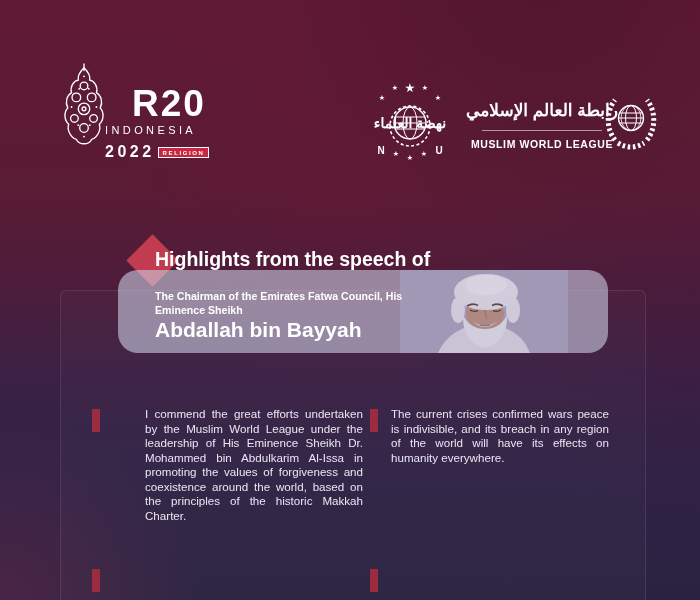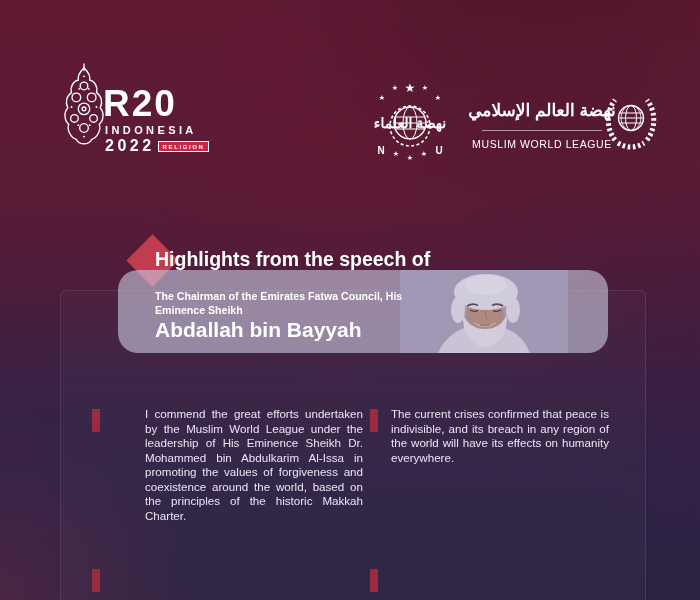--- a/index.html
+++ b/index.html
@@ -19,37 +19,37 @@
   .panel-outline{
     left:60px;top:290px;width:584px;height:320px;
     border:1px solid rgba(255,255,255,0.09);
     background:rgba(255,255,255,0.02);
     border-radius:6px;z-index:1;
   }
 
   
   .r20{left:55px;top:55px;width:180px;height:110px;color:#fff;z-index:4;}
   .r20 .ornament{position:absolute;left:7px;top:5px;}
-  .r20-title{position:absolute;left:48px;top:30px;font-size:37px;font-weight:bold;letter-spacing:2px;line-height:1;}
-  .r20-country{position:absolute;left:50px;top:69px;font-size:11px;font-weight:bold;letter-spacing:3.4px;}
-  .r20-year-row{position:absolute;left:50px;top:82px;display:flex;align-items:center;}
+  .r20-title{position:absolute;left:48px;top:30px;font-size:37px;font-weight:bold;letter-spacing:2px;line-height:1;padding-left:29px;}
+  .r20-country{position:absolute;left:50px;top:69px;font-size:11px;font-weight:normal;letter-spacing:3.4px;}
+  .r20-year-row{position:absolute;left:50px;top:88px;display:flex;align-items:center;}
   .r20-year{font-size:16px;font-weight:bold;letter-spacing:3.5px;}
   .religion-badge{
     margin-left:3px;background:#c62844;border:1px solid #fff;color:#fff;
     font-size:6px;font-weight:bold;letter-spacing:1.6px;padding:2px 4px 1px 4px;line-height:1;
   }
 
   
   .nu{left:360px;top:78px;width:100px;height:86px;z-index:4;}
 
   
   .mwl-arabic{left:462px;top:94px;width:160px;height:34px;color:#fff;
     font-size:17px;font-weight:bold;text-align:center;line-height:34px;z-index:4;}
   .mwl-rule{left:482px;top:130px;width:120px;height:1px;background:rgba(255,255,255,0.55);z-index:4;}
-  .mwl-name{left:458px;top:138px;width:168px;color:#fff;font-size:10.5px;font-weight:normal;
+  .mwl-name{left:458px;top:138px;width:168px;color:#fff;font-size:10.5px;font-weight:bold;
     letter-spacing:0.6px;text-align:center;z-index:4;}
   .mwl-wreath{left:603px;top:88px;z-index:4;}
 
   
   .diamond{
     left:134px;top:242px;width:37px;height:37px;background:#c03c4e;
     transform:rotate(45deg);z-index:2;
   }
   .speech-heading{
     left:155px;top:248px;width:420px;color:#fff;font-size:19.5px;font-weight:bold;z-index:5;
@@ -139,21 +139,21 @@
         <ellipse cx="50" cy="45" rx="7" ry="16" stroke-width="1"></ellipse>
         <path d="M35 39 H65 M34 45 H66 M35 51 H65" stroke-width="1"></path>
         <circle cx="50" cy="48" r="20" stroke-width="1.6" stroke-dasharray="3 2.4"></circle>
       </g>
       <text x="50" y="50" font-size="14" font-weight="bold" fill="#fff" text-anchor="middle">نهضة العلماء</text>
       <text x="21" y="76" font-size="10" font-weight="bold" fill="#fff" text-anchor="middle">N</text>
       <text x="79" y="76" font-size="10" font-weight="bold" fill="#fff" text-anchor="middle">U</text>
     </svg>
   </div>
 
-  <div class="abs mwl-arabic">نهضة العالم الإسلامي</div>
+  <div class="abs mwl-arabic">رابطة العالم الإسلامي</div>
   <div class="abs mwl-rule"></div>
   <div class="abs mwl-name">MUSLIM WORLD LEAGUE</div>
   <svg class="abs mwl-wreath" width="56" height="66" viewBox="0 0 56 66">
     <g fill="none" stroke="#fff">
       <circle cx="28" cy="30" r="12.5" stroke-width="1.4"></circle>
       <ellipse cx="28" cy="30" rx="5.5" ry="12.5" stroke-width="1"></ellipse>
       <ellipse cx="28" cy="30" rx="10" ry="12.5" stroke-width="0.8"></ellipse>
       <path d="M16.5 25 H39.5 M15.5 30 H40.5 M16.5 35 H39.5" stroke-width="1"></path>
       <path d="M12 52 C3 41 3 23 12 12" stroke-width="5" stroke-dasharray="2.6 2.6"></path>
       <path d="M44 52 C53 41 53 23 44 12" stroke-width="5" stroke-dasharray="2.6 2.6"></path>
@@ -186,19 +186,19 @@
       </svg>
     </div>
     <div class="speaker-title">The Chairman of the Emirates Fatwa Council, His Eminence Sheikh</div>
     <div class="speaker-name">Abdallah bin Bayyah</div>
   </div>
 
   <div class="abs quote-marker m1"></div>
   <div class="abs quote-text t1">I commend the great efforts undertaken by the Muslim World League under the leadership of His Eminence Sheikh Dr. Mohammed bin Abdulkarim Al-Issa in promoting the values of forgiveness and coexistence around the world, based on the principles of the historic Makkah Charter.</div>
 
   <div class="abs quote-marker m2"></div>
-  <div class="abs quote-text t2">The current crises confirmed that peace is indivisible, and its breach in any region of the world will have its effects on humanity everywhere.</div>
+  <div class="abs quote-text t2">The current crises confirmed wars peace is indivisible, and its breach in any region of the world will have its effects on humanity everywhere.</div>
 
   <div class="abs quote-marker m3"></div>
 
   <div class="abs quote-marker m4"></div>
 
 </div>
 
 </body></html>

